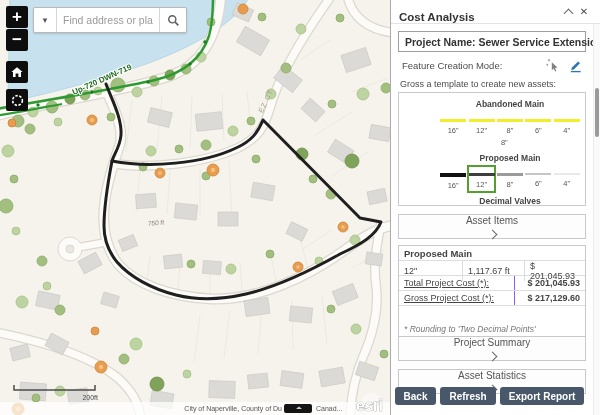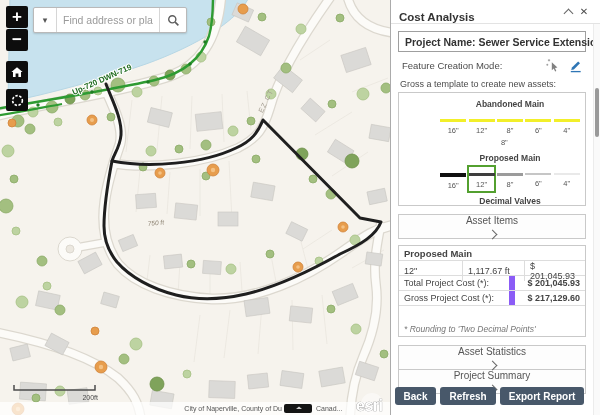--- a/index.html
+++ b/index.html
@@ -54,21 +54,21 @@
            padding:0 9px;font-size:10px;color:#555;cursor:pointer;background:#fdfdfd;flex-direction:column;}
   .sechead.joined{margin-top:-1px;}
   .sechead .sp{flex:1;}
   .ctable{border:1px solid #c9c9c9;margin-top:6px;font-size:9px;color:#444;}
   .trh{display:flex;align-items:center;height:15px;padding:0 5px;font-weight:bold;font-size:9.5px;
        border-bottom:1px solid #ddd;}
   .trow3{display:grid;grid-template-columns:64px 62px 1fr;height:15px;border-bottom:1px solid #ddd;}
   .trow3 div{display:flex;align-items:center;padding:0 5px;border-right:1px solid #ddd;}
   .trow3 div:last-child{border-right:0;justify-content:flex-end;}
   .trow2{display:grid;grid-template-columns:1fr 70px;height:15px;border-bottom:1px solid #ddd;}
-  .trow2 .lab{display:flex;align-items:center;padding:0 5px;border-right:6px solid #8b5cf6;}
+  .trow2 .lab{display:flex;align-items:center;padding:0 5px;border-right:1px solid #8b5cf6;text-decoration:underline;}
   .trow2 .val{display:flex;align-items:center;justify-content:flex-end;padding:0 5px;font-weight:bold;}
   .tnote{height:15px;display:flex;align-items:center;padding:0 5px;font-style:italic;color:#777;font-size:8.5px;margin-top:15px;}
   .btnrow{position:absolute;left:0;right:12px;bottom:10px;display:flex;justify-content:center;gap:4px;}
   .pbtn{height:18px;background:#48586a;color:#fff;border:0;border-radius:3px;font-size:10px;font-weight:bold;
         padding:0 9px;cursor:pointer;font-family:"Liberation Sans",sans-serif;}
   .pscroll{position:absolute;top:24px;right:0;width:7px;bottom:0;background:#fafafa;border-left:1px solid #ececec;}
   .pthumb{position:absolute;left:1px;right:1px;top:64px;height:49px;background:#9a9a9a;border-radius:3px;cursor:pointer;}
 </style>
 </head>
 <body>
@@ -434,30 +434,30 @@
           <div class="lab">Total Project Cost (*):</div>
           <div class="val">$ 201,045.93</div>
         </div>
         <div class="trow2">
           <div class="lab">Gross Project Cost (*):</div>
           <div class="val">$ 217,129.60</div>
         </div>
         <div class="tnote">* Rounding to 'Two Decimal Points'</div>
       </div>
 
+      <div class="sechead joined">
+        <span>Project Summary</span>
+        <span class="sp"></span>
+          <span class="chev right"></span>
+      </div>
       <div class="sechead">
         <span>Asset Statistics</span>
         <span class="sp"></span>
           <span class="chev right"></span>
       </div>
-      <div class="sechead joined">
-        <span>Project Summary</span>
-        <span class="sp"></span>
-          <span class="chev right"></span>
-      </div>
 
       <div class="btnrow">
         <button class="pbtn">Back</button>
         <button class="pbtn">Refresh</button>
         <button class="pbtn">Export Report</button>
       </div>
     </div>
 
     <div class="pscroll">
       <div class="pthumb"></div>

